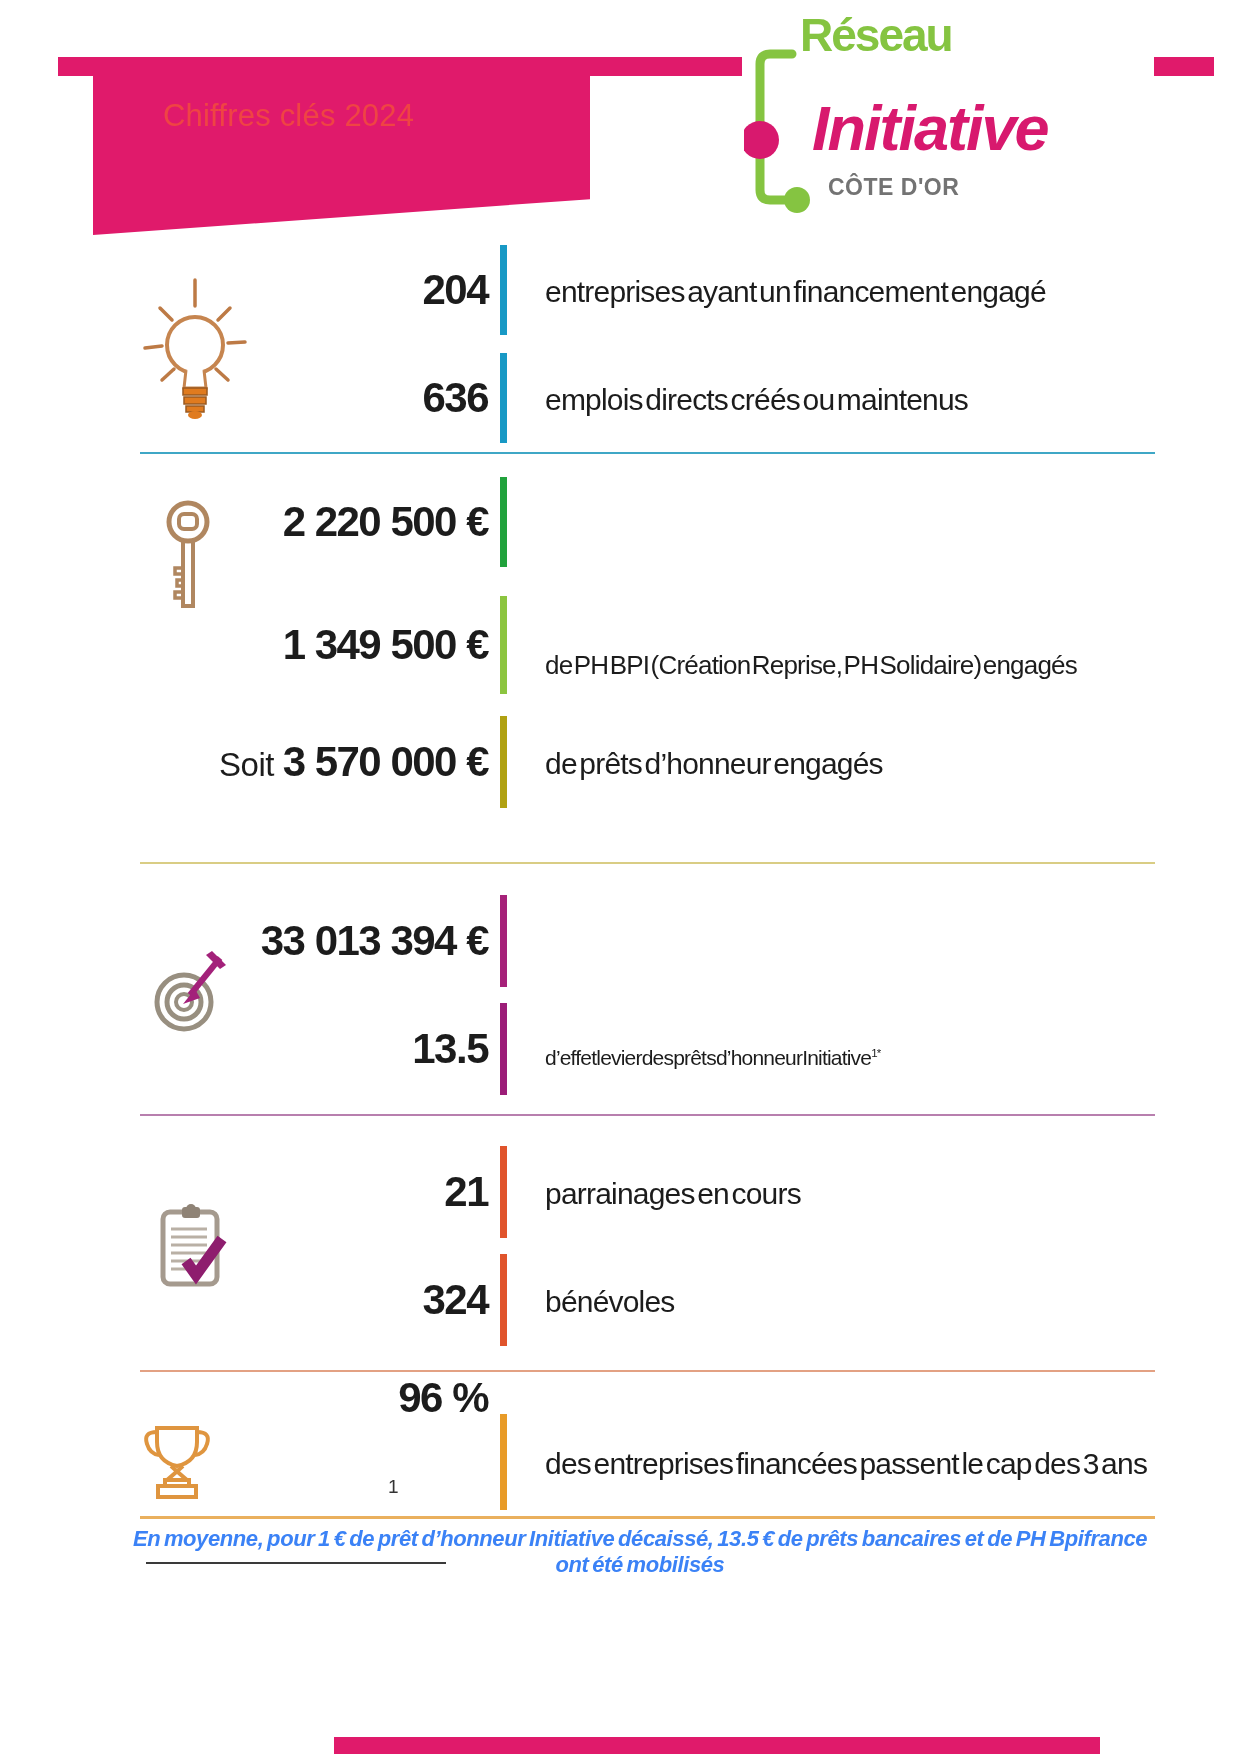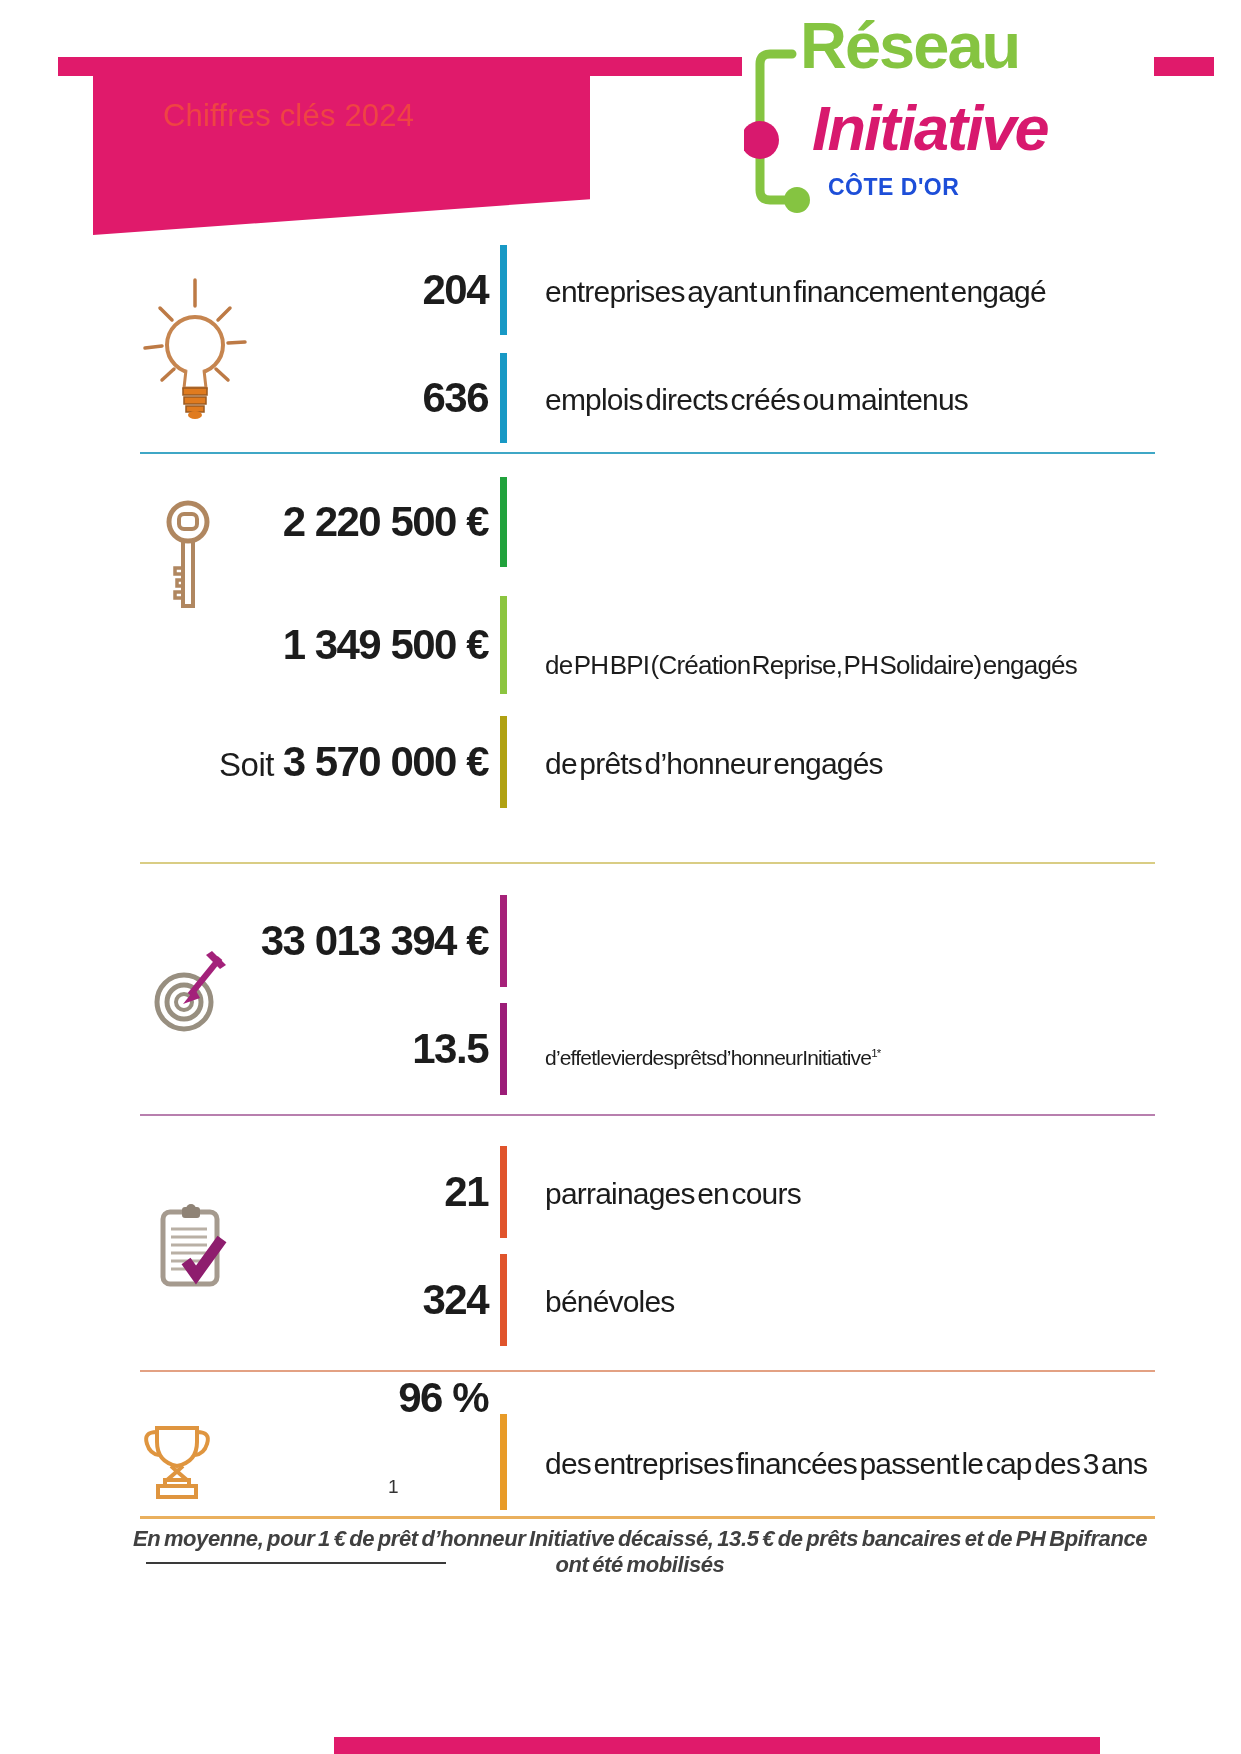--- a/index.html
+++ b/index.html
@@ -5,57 +5,57 @@
   html,body{margin:0;padding:0;background:#ffffff;}
   #page{position:relative;width:1241px;height:1754px;background:#ffffff;overflow:hidden;
         font-family:"Liberation Sans",sans-serif;color:#1c1c1c;}
   .abs{position:absolute;}
   
   #top-strip{left:58px;top:57px;width:1156px;height:19px;}
   #banner{left:93px;top:72px;width:497px;height:163px;
           clip-path:polygon(0 0,100% 0,100% 78%,0 100%);}
   #banner-title{left:163px;top:98px;font-size:31px;color:#ef4444;letter-spacing:0.2px;}
   #logo-box{left:742px;top:0px;width:412px;height:240px;background:#ffffff;}
-  .logo-line1{left:800px;top:8px;font-size:65px;font-weight:bold;letter-spacing:-2px;}
+  .logo-line1{left:800px;top:8px;font-size:46px;font-weight:bold;letter-spacing:-2px;}
   .logo-line2{left:812px;top:92px;font-size:63px;font-weight:bold;font-style:italic;letter-spacing:-2px;}
   .logo-line3{left:828px;top:174px;font-size:23px;font-weight:bold;letter-spacing:0.5px;}
   
   .num{font-size:42px;font-weight:bold;letter-spacing:-1.5px;line-height:42px;white-space:nowrap;}
   .num .prefix{font-weight:normal;font-size:33px;letter-spacing:-0.5px;}
   .lab{font-size:30px;letter-spacing:-0.8px;word-spacing:-5px;line-height:34px;white-space:nowrap;}
   .lab sup{font-size:0.55em;}
   .lab.small26{font-size:26px;margin-top:16px;}
   .lab.small27{font-size:21px;}
   .vbar{width:7px;}
   .divider{left:140px;width:1015px;height:2px;}
   
   #footnote-marker{left:388px;top:1476px;font-size:19px;color:#333;}
   #footnote{left:120px;top:1526px;width:1040px;text-align:center;font-size:22px;
-            font-style:italic;font-weight:bold;letter-spacing:-0.4px;word-spacing:-2px;color:#404040;}
+            font-style:italic;font-weight:bold;letter-spacing:-0.4px;word-spacing:-2px;color:#3b82f6;}
   #footnote-rule{left:146px;top:1562px;width:300px;height:2px;background:#3a3a3a;}
   #bottom-bar{left:334px;top:1737px;width:766px;height:17px;}
 </style>
 </head>
 <body>
 
 <div id="page">
 
   <div class="abs" id="top-strip" style="background: rgb(224, 26, 107);"></div>
   <div class="abs" id="logo-box"></div>
   <div class="abs" id="banner" style="background: rgb(224, 26, 107);"></div>
   <div class="abs" id="banner-title">Chiffres clés 2024</div>
 
   <svg class="abs" style="left:744px;top:44px;width:110px;height:180px;" viewBox="0 0 110 180">
     <path d="M48 10 H26 Q16 10 16 20 V146 Q16 156 26 156 H40" fill="none" stroke="#85c441" stroke-width="9" stroke-linecap="round"></path>
     <circle cx="53" cy="156" r="13" fill="#85c441"></circle>
     <circle cx="16" cy="96" r="19" fill="#d8196e"></circle>
   </svg>
   <div class="abs logo-line1" style="color:#85c441;">Réseau</div>
   <div class="abs logo-line2" style="color:#d8196e;">Initiative</div>
-  <div class="abs logo-line3" style="color:#1d4ed8;">CÔTE D'OR</div>
+  <div class="abs logo-line3" style="color:#737373;">CÔTE D'OR</div>
   <div class="abs" style="left: 1154px; top: 60px; width: 60px; height: 15px; background: rgb(224, 26, 107);"></div>
 
   <svg class="abs" style="left:140px;top:268px;width:110px;height:185px;" viewBox="0 0 110 185">
     <g stroke="#bd7a45" stroke-width="3.5" stroke-linecap="round">
       <line x1="55" y1="12" x2="55" y2="38"></line>
       <line x1="20" y1="40" x2="32" y2="52"></line>
       <line x1="90" y1="40" x2="78" y2="52"></line>
       <line x1="5" y1="80" x2="22" y2="78"></line>
       <line x1="105" y1="74" x2="88" y2="75"></line>
       <line x1="22" y1="112" x2="34" y2="101"></line>

